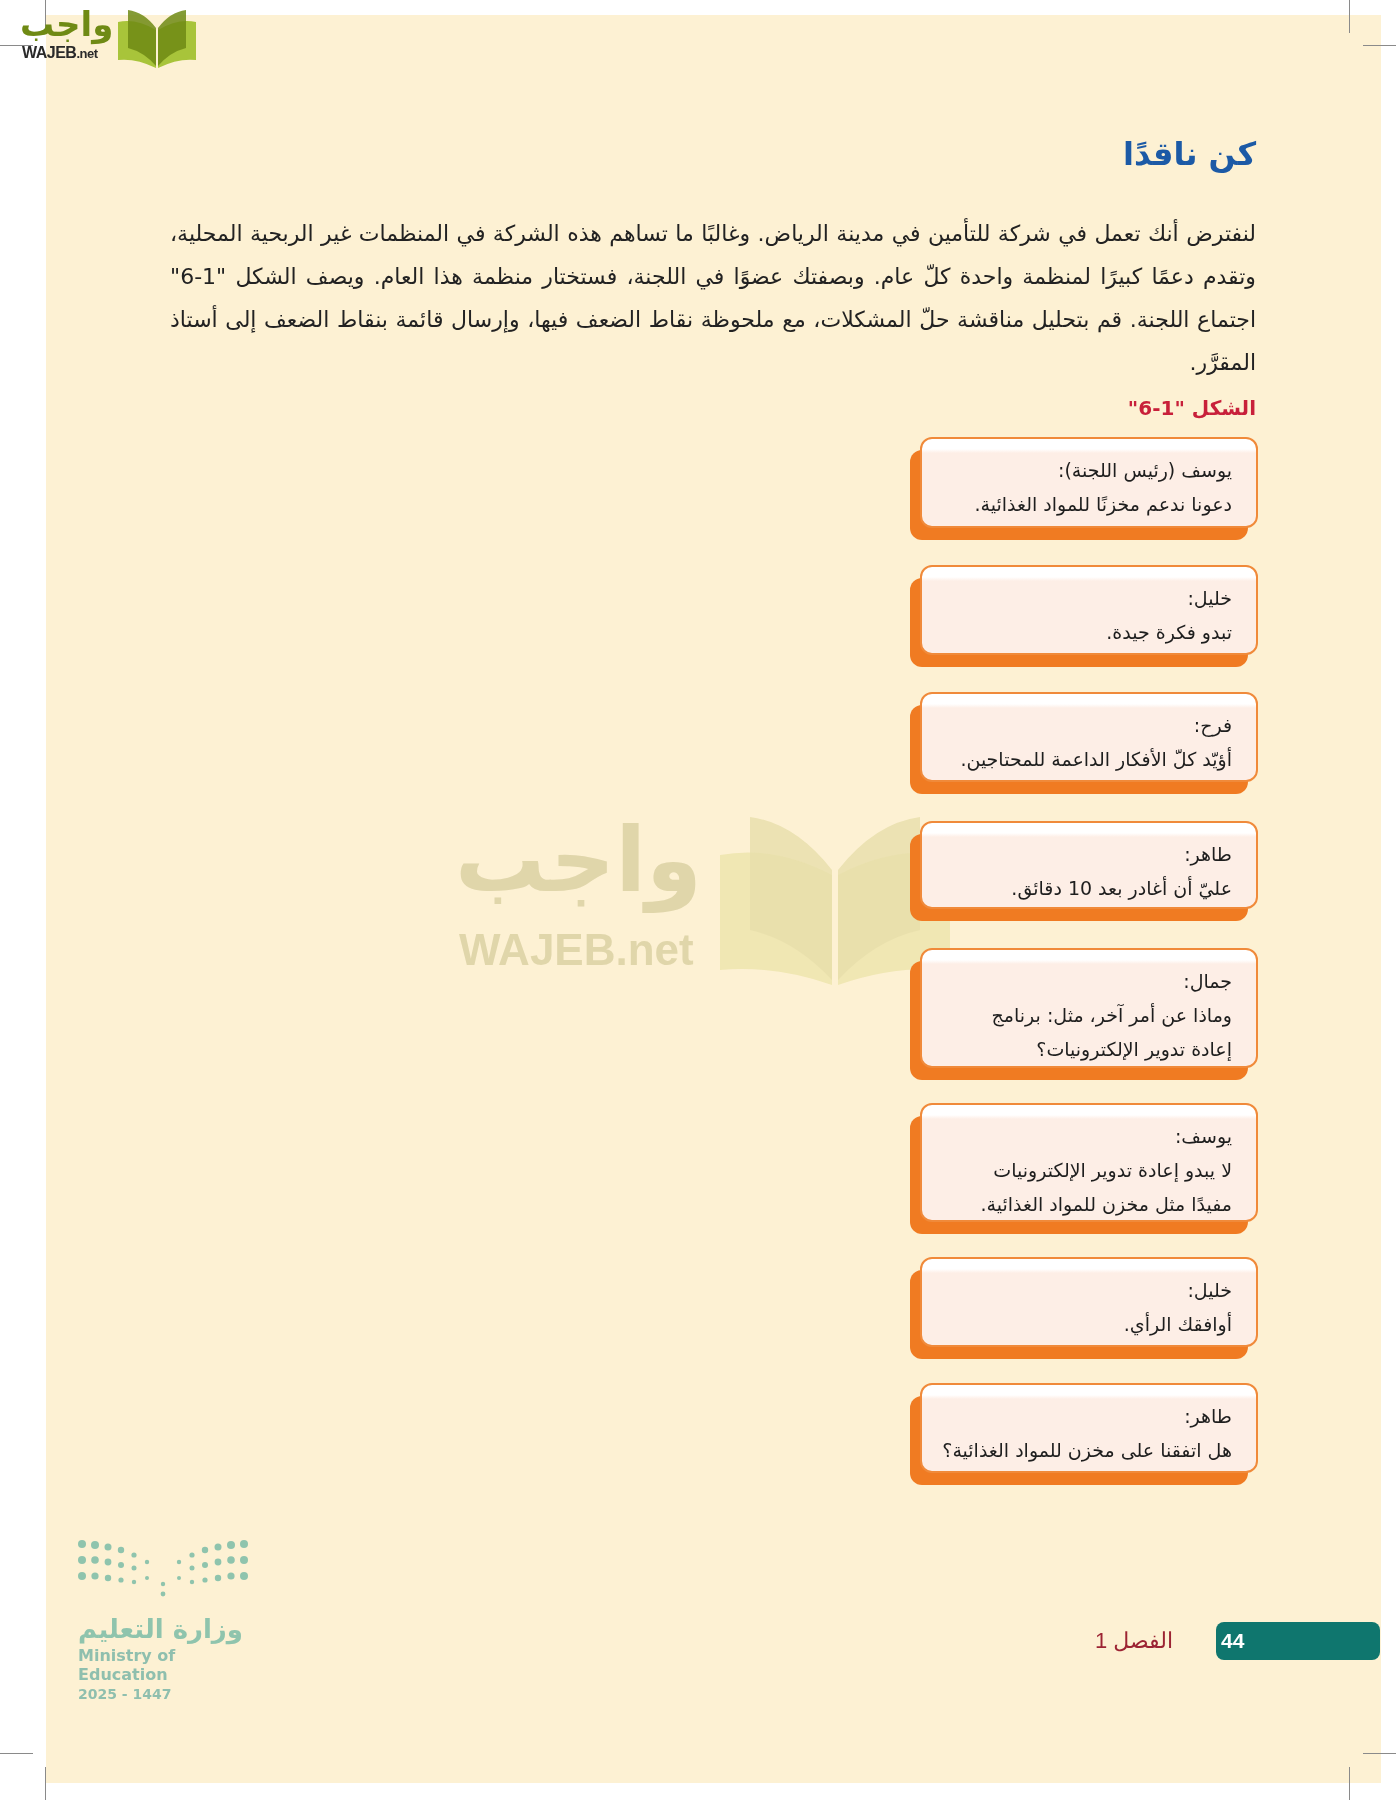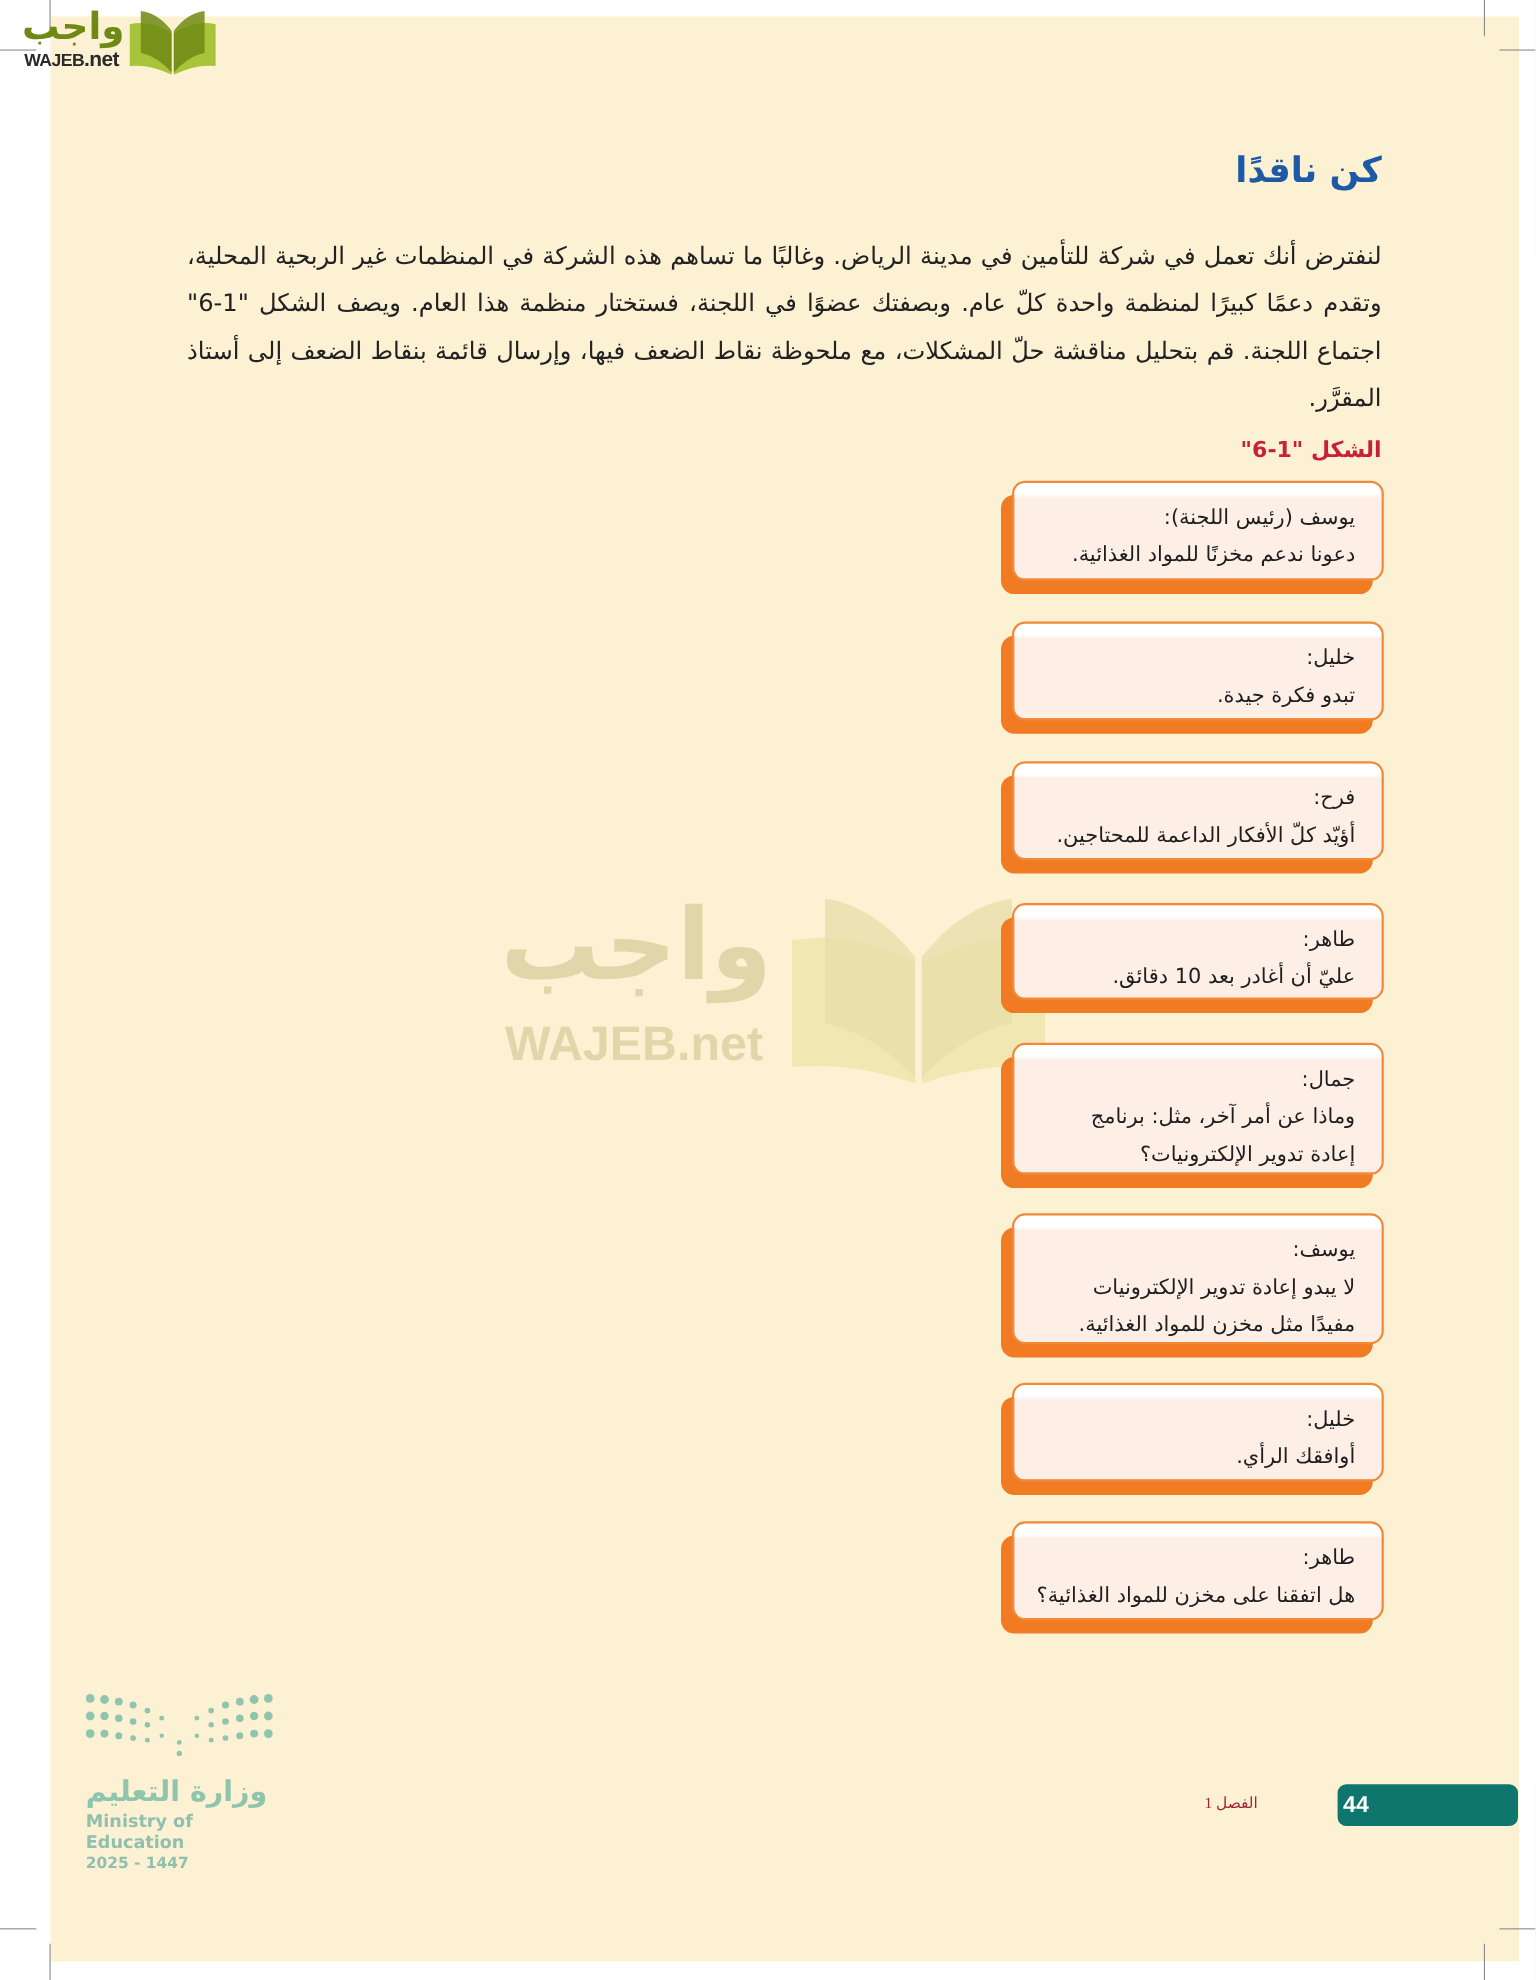--- a/index.html
+++ b/index.html
@@ -8,21 +8,21 @@
     font-family:"DejaVu Sans", sans-serif;
   }
   .page {
     position:absolute; left:46px; top:15px; width:1335px; height:1768px;
     background:#fdf1d3;
   }
   .crop { position:absolute; background:#8a8a8a; }
   .logo-top { position:absolute; left:10px; top:4px; width:180px; height:62px; }
   .logo-ar { position:absolute; left:10px; top:0px; font-size:34px; font-weight:bold; color:#6f8a14; direction:rtl; font-family:"DejaVu Sans", sans-serif; line-height:40px; }
   .logo-en { position:absolute; left:12px; top:40px; font-size:16px; font-weight:bold; color:#2a2a2a; font-family:"Liberation Sans", sans-serif; letter-spacing:-0.5px; }
-  .logo-en small { font-size:19px; }
+  .logo-en small { font-size:13px; }
   .book { position:absolute; left:106px; top:4px; width:82px; height:60px; }
 
   .title {
     position:absolute; right:140px; top:135px; font-size:32px; font-weight:bold;
     color:#1c5aa6; direction:rtl; font-family:"DejaVu Sans", sans-serif;
   }
   .intro {
     position:absolute; left:170px; width:1086px; top:212px; direction:rtl; text-align:justify;
     font-size:22px; line-height:43px; color:#222; font-family:"DejaVu Sans", sans-serif;
     text-align-last:right;
@@ -54,22 +54,22 @@
   .moe-ar { font-size:26px; color:#8fc4ad; direction:rtl; text-align:left; margin-top:10px; font-family:"DejaVu Sans", sans-serif; }
   .moe-en { font-size:16px; color:#8fbfae; font-family:"DejaVu Sans", sans-serif; margin-top:2px; }
   .moe-year { font-size:14px; color:#8fbfae; font-family:"DejaVu Sans", sans-serif; margin-top:2px; }
 
   .page-num {
     position:absolute; left:1216px; top:1622px; width:164px; height:38px; background:#0f766e;
     border-radius:8px; color:#fff; font-weight:bold; font-size:21px; line-height:38px;
     font-family:"Liberation Sans", sans-serif; padding-left:5px; box-sizing:border-box;
   }
   .chapter {
-    position:absolute; left:1095px; top:1624px; font-size:14px; color:#9c2433; direction:rtl;
-    font-family:Liberation Serif, serif; line-height:34px;
+    position:absolute; left:1095px; top:1624px; font-size:22px; color:#9c2433; direction:rtl;
+    font-family:Liberation Sans, sans-serif; line-height:34px;
   }
 </style>
 </head>
 <body>
 
 <div class="page"></div>
 
 <div class="crop" style="left:45px;top:0;width:1px;height:33px;"></div>
 <div class="crop" style="left:0;top:45px;width:33px;height:1px;"></div>
 <div class="crop" style="left:1349px;top:0;width:1px;height:33px;"></div>

